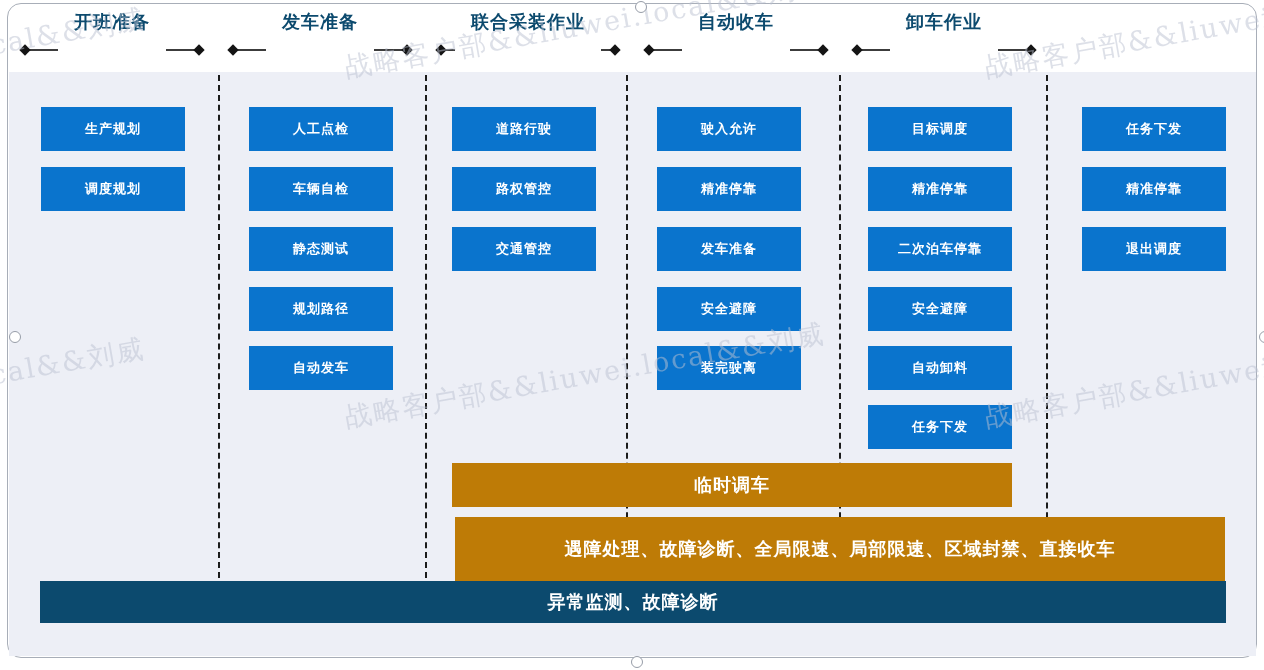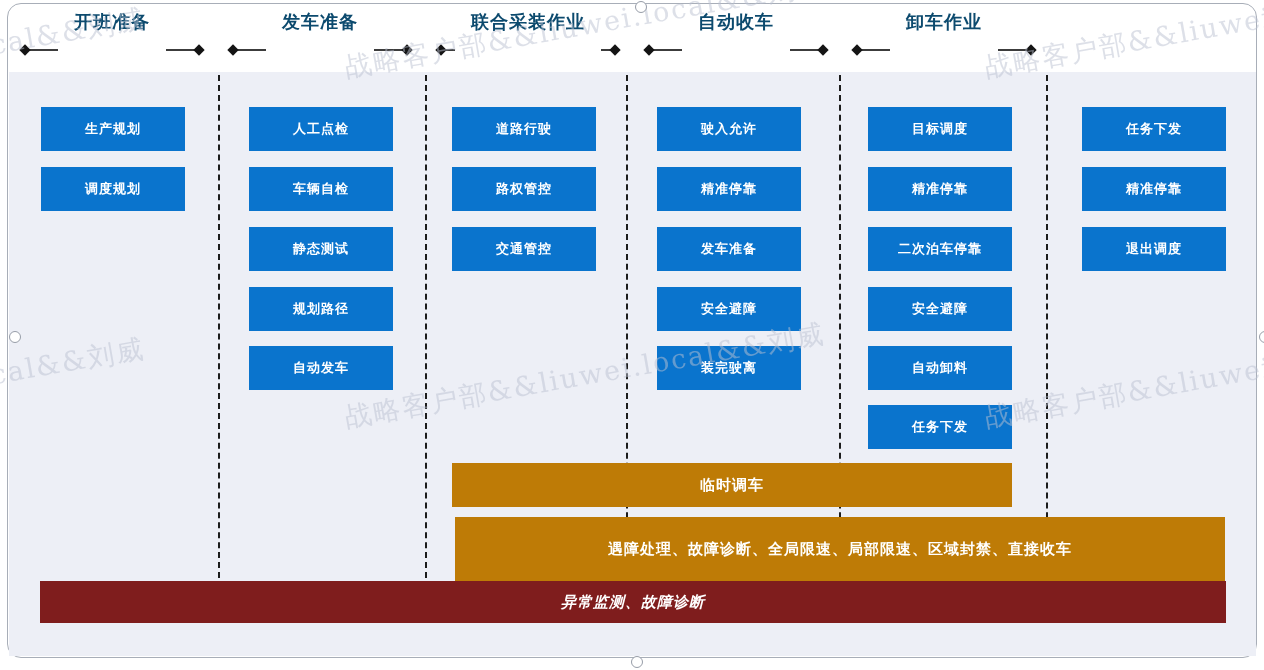--- a/index.html
+++ b/index.html
@@ -48,25 +48,25 @@
   }
   
   .box{
     position:absolute;width:144px;height:44px;background:#0a74cd;
     display:flex;align-items:center;justify-content:center;
     color:#ffffff;font-size:13px;font-weight:bold;letter-spacing:1px;
     z-index:3;white-space:nowrap;
   }
   .bar{
     position:absolute;display:flex;align-items:center;justify-content:center;
-    color:#ffffff;font-size:15px;font-weight:bold;letter-spacing:1px;z-index:3;
+    color:#ffffff;font-size:18px;font-weight:bold;letter-spacing:1px;z-index:3;
     white-space:nowrap;
   }
   .bar.orange{background:#be7b06;}
-  .bar.navy{background:#7f1d1d;font-style:italic;}
+  .bar.navy{background:#0c4a6e;}
   
   .wm{
     position:absolute;z-index:30;pointer-events:none;
     font-family:"DejaVu Serif","Liberation Serif",serif;
     font-size:27px;letter-spacing:2px;white-space:nowrap;
     color:rgba(188,193,210,0.50);
     transform:rotate(-10deg);transform-origin:left center;
   }
 </style>
 </head>

